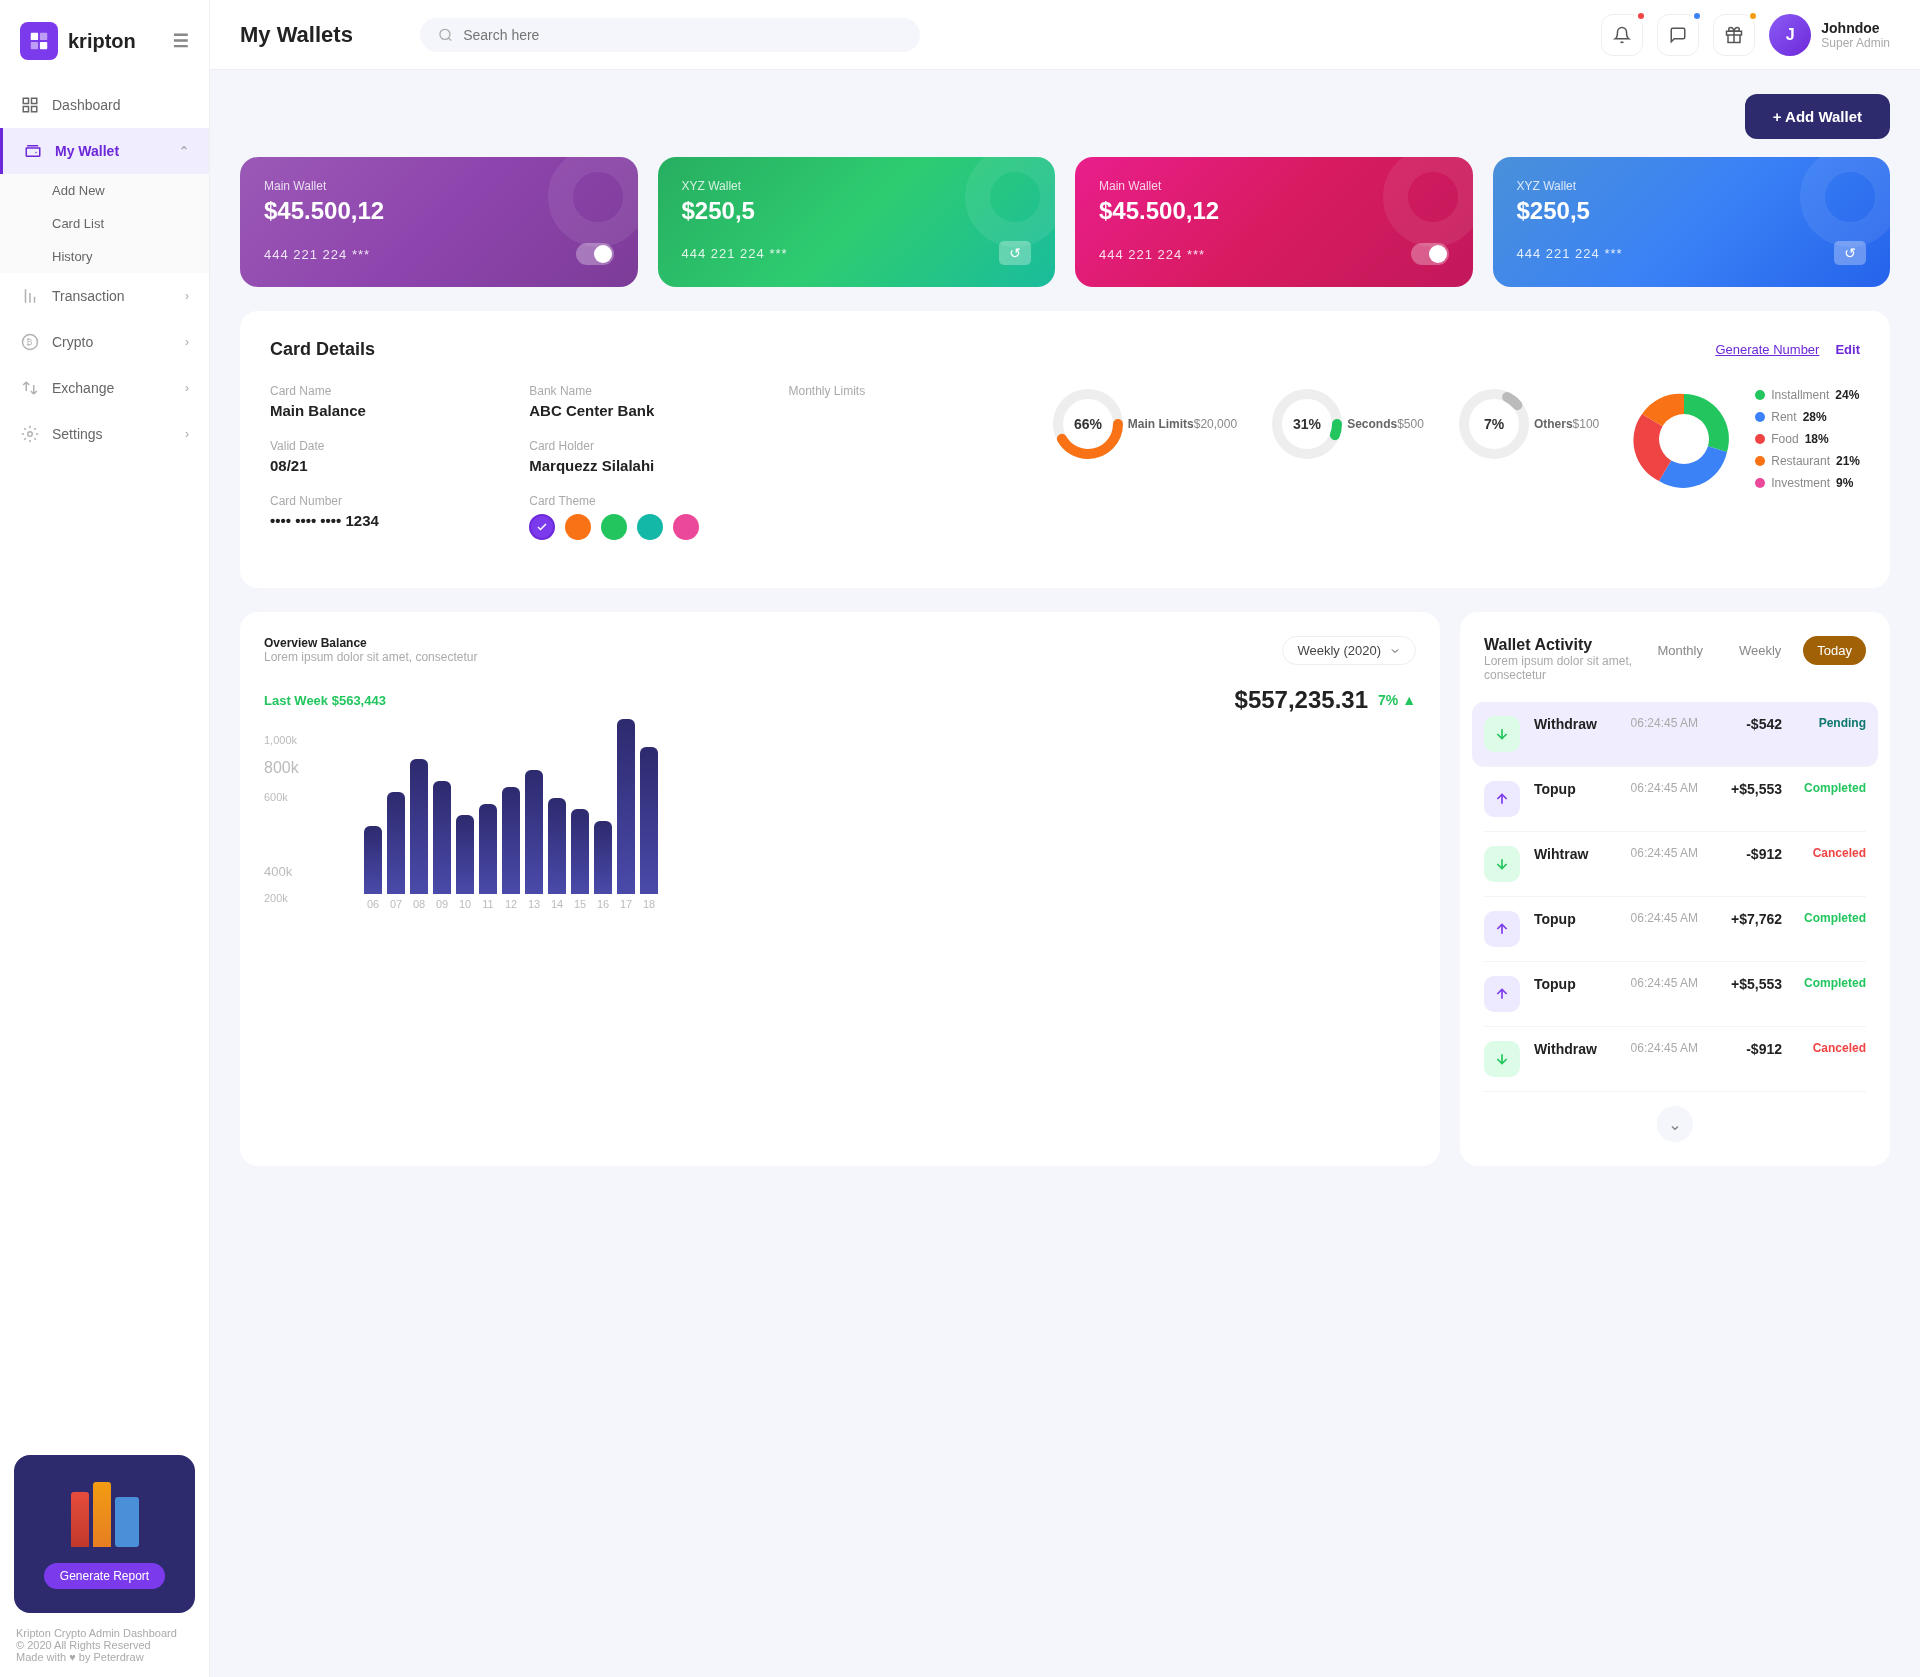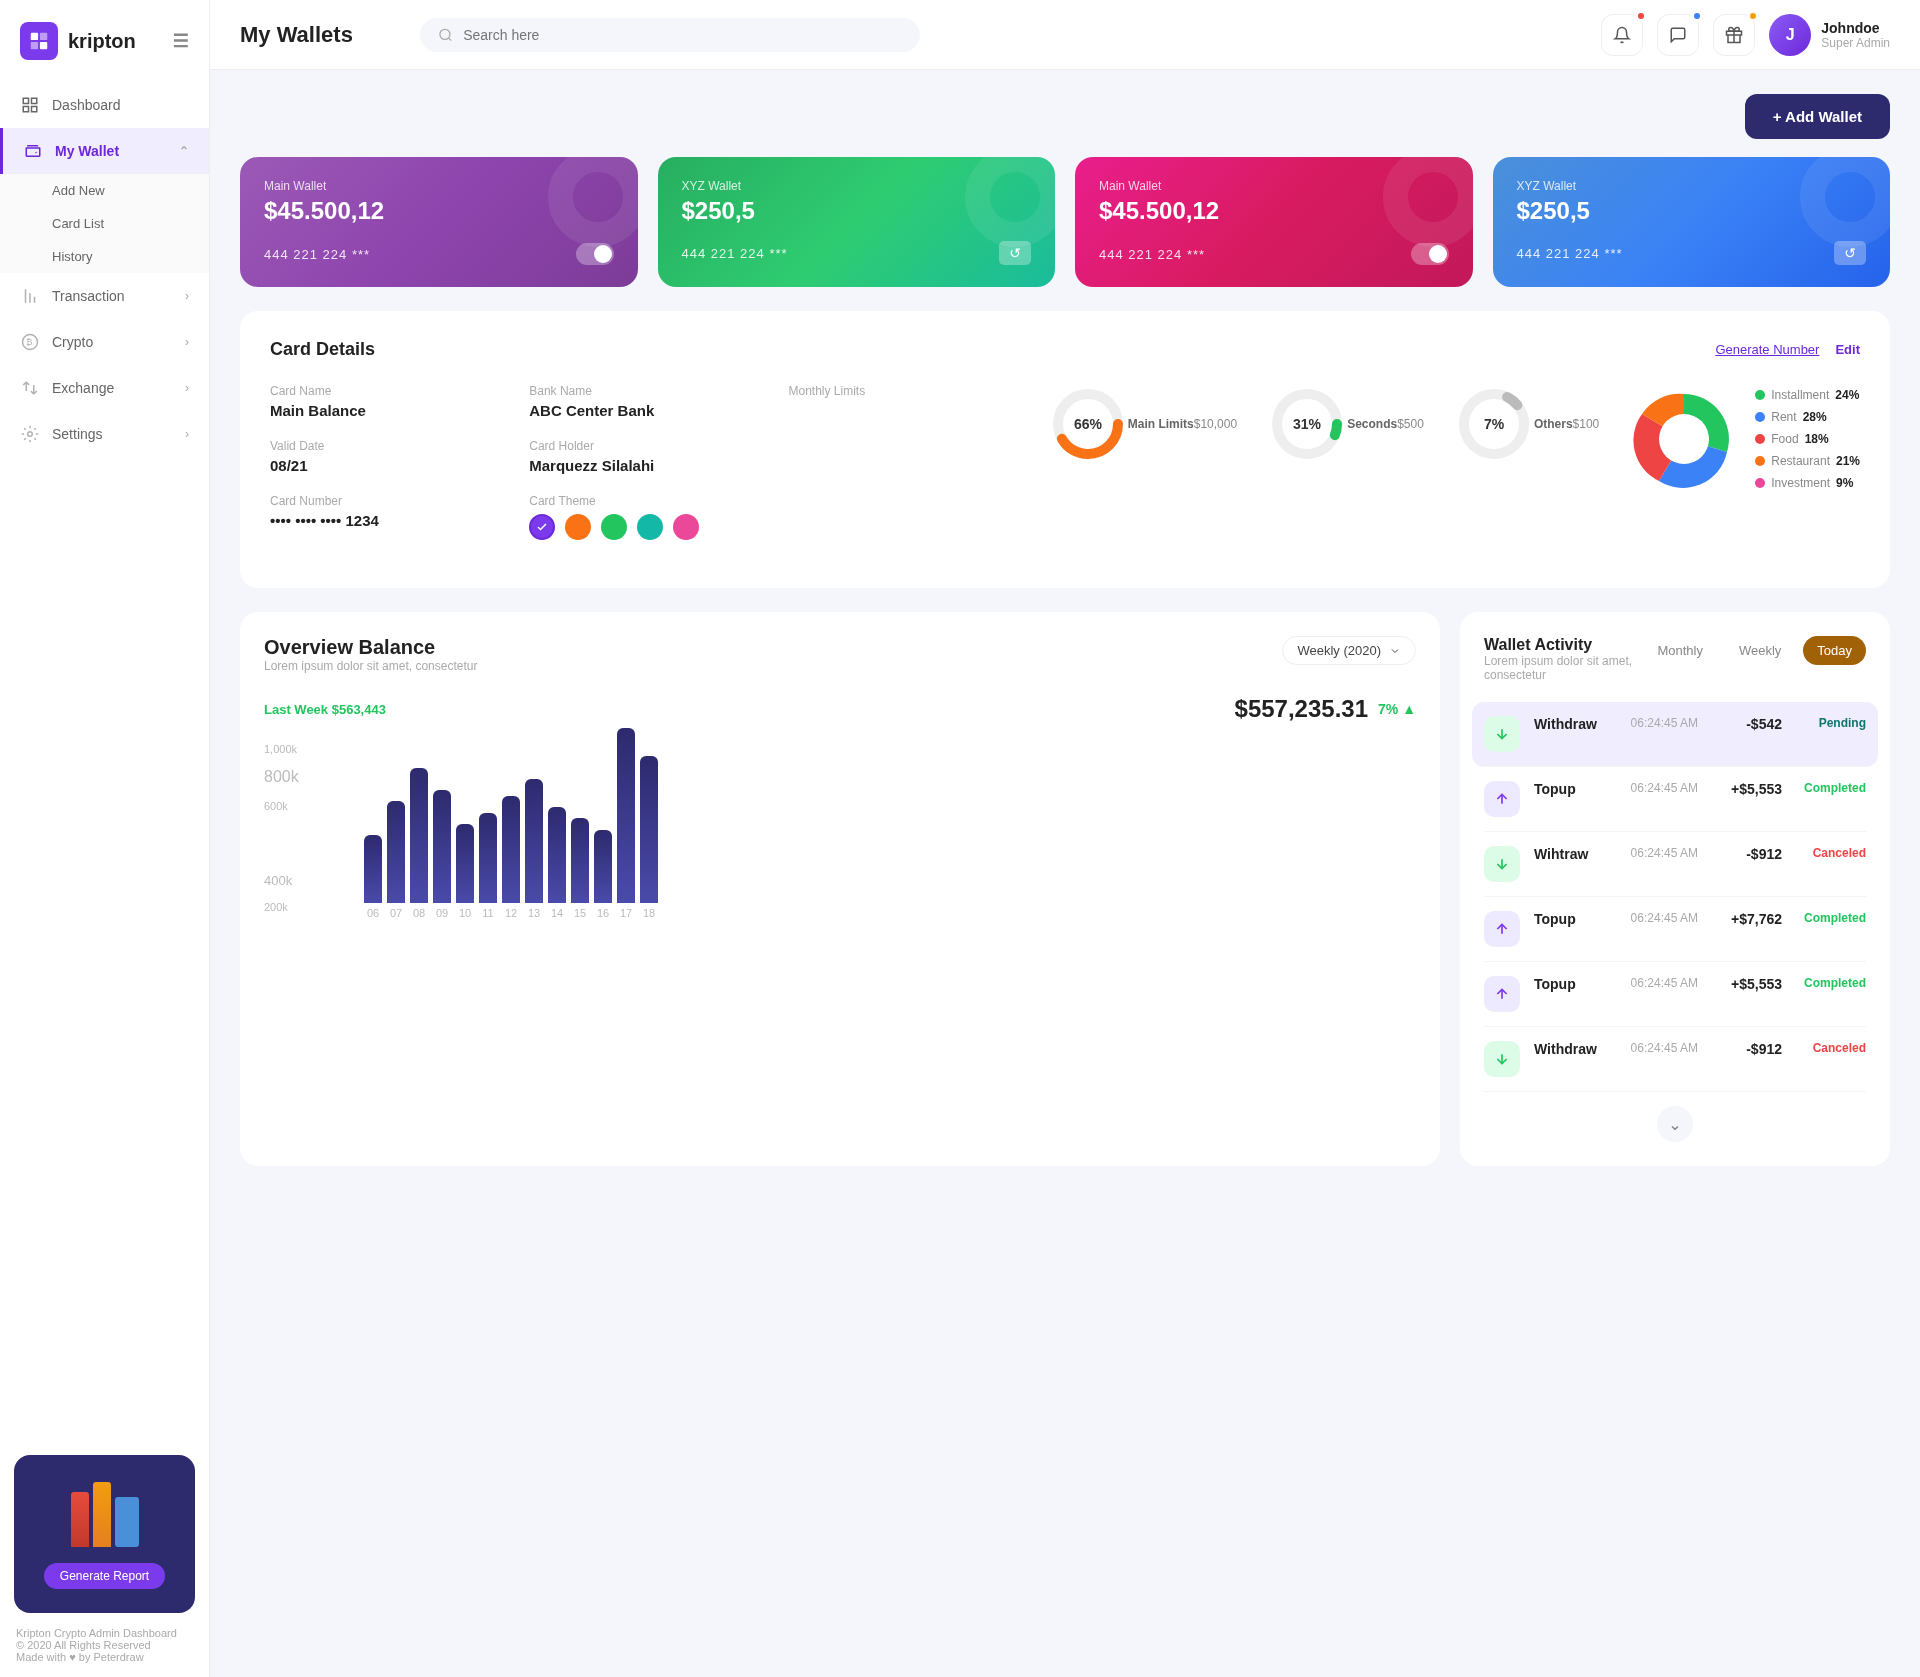--- a/index.html
+++ b/index.html
@@ -195,21 +195,21 @@
     .legend-pct { font-weight: 700; color: #222; }
 
     
     .bottom-row { display: flex; gap: 20px; }
 
     
     .overview-section {
       flex: 1; background: #fff; border-radius: 18px; padding: 24px;
     }
     .ov-header { display: flex; align-items: flex-start; justify-content: space-between; margin-bottom: 6px; }
-    .ov-title { font-size: 20px; font-weight: 700; color: #222; }
+    .ov-title { font-size: 12px; font-weight: 700; color: #222; }
     .ov-sub { font-size: 12px; color: #aaa; margin-bottom: 16px; }
     .ov-period-btn {
       display: flex; align-items: center; gap: 8px;
       border: 1.5px solid #eee; border-radius: 20px;
       padding: 6px 14px; cursor: pointer; font-size: 13px; color: #444;
       background: #fff;
     }
     .ov-stats { display: flex; align-items: center; justify-content: space-between; margin-bottom: 20px; }
     .ov-last-week { font-size: 13px; color: #888; }
     .ov-last-week span { color: #22c55e; font-weight: 600; }
@@ -550,21 +550,21 @@
           </div>
 
           <div class="cd-charts-row">
             <div class="donut-wrap">
               <svg class="donut-svg" viewBox="0 0 80 80">
                 <circle cx="40" cy="40" r="30" fill="none" stroke="#eee" stroke-width="10"></circle>
                 <circle cx="40" cy="40" r="30" fill="none" stroke="#f97316" stroke-width="10" stroke-dasharray="125.7 188.5" stroke-dashoffset="47" stroke-linecap="round"></circle>
                 <text x="40" y="45" text-anchor="middle" font-size="14" font-weight="700" fill="#333">66%</text>
               </svg>
               <div class="donut-label">Main Limits</div>
-              <div class="donut-sub">$10,000</div>
+              <div class="donut-sub">$20,000</div>
             </div>
             <div class="donut-wrap">
               <svg class="donut-svg" viewBox="0 0 80 80">
                 <circle cx="40" cy="40" r="30" fill="none" stroke="#eee" stroke-width="10"></circle>
                 <circle cx="40" cy="40" r="30" fill="none" stroke="#22c55e" stroke-width="10" stroke-dasharray="58.4 188.5" stroke-dashoffset="47" stroke-linecap="round"></circle>
                 <text x="40" y="45" text-anchor="middle" font-size="14" font-weight="700" fill="#333">31%</text>
               </svg>
               <div class="donut-label">Seconds</div>
               <div class="donut-sub">$500</div>
             </div>

